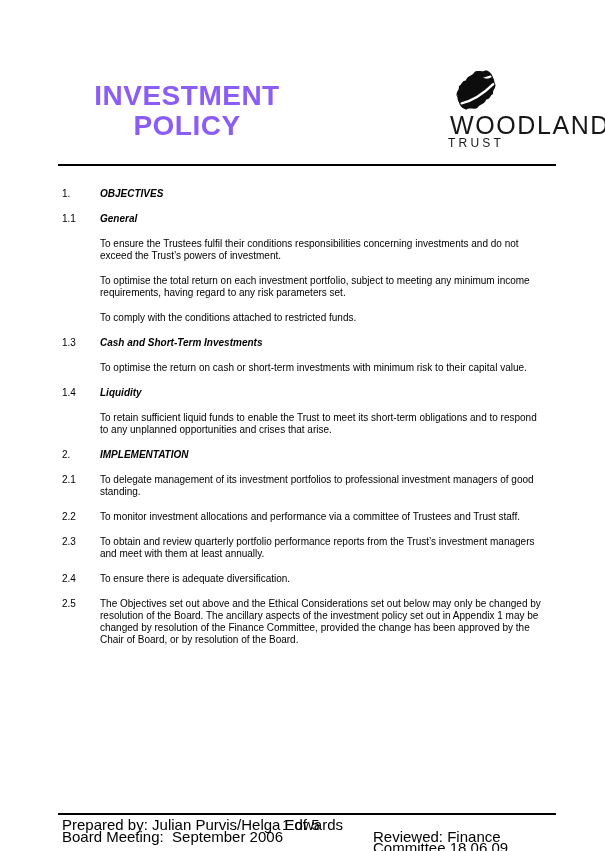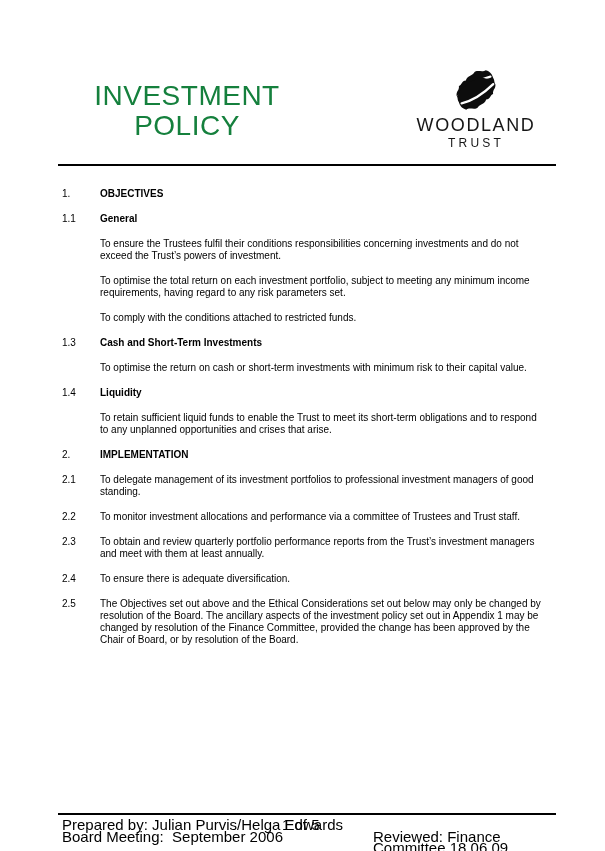--- a/index.html
+++ b/index.html
@@ -9,51 +9,51 @@
     font-family:"Liberation Sans", sans-serif;
     color:#000000;
     position:relative;
     overflow:hidden;
   }
   .page{position:absolute;inset:0;background:#ffffff;}
 
   
   .doc-title{
     position:absolute;left:60px;top:81px;width:254px;
-    text-align:center;font-size:28px;font-weight:400;
-    line-height:30px;letter-spacing:0.5px;color:#15803d;
+    text-align:center;font-size:28px;font-weight:700;
+    line-height:30px;letter-spacing:0.5px;color:#8b5cf6;
   }
   .logo{
     position:absolute;left:408px;top:66px;width:136px;
     text-align:center;color:#161616;
   }
   .logo-emblem{display:block;margin:0 auto;}
   .logo-wordmark{
-    font-size:18px;letter-spacing:1.6px;line-height:20px;
-    margin-top:3px;font-weight:400;white-space:nowrap;
+    font-size:25px;letter-spacing:1.6px;line-height:20px;
+    margin-top:3px;font-weight:400;white-space:nowrap;margin-left:42px;
   }
   .logo-sub{
     font-size:12px;letter-spacing:3.2px;line-height:13px;
     margin-top:2px;font-weight:400;white-space:nowrap;
   }
   .rule{
     position:absolute;left:58px;width:498px;height:1.5px;
     background:#000000;
   }
   .rule-header{top:164px;}
   .rule-footer{top:813px;}
 
   
   .content{
     position:absolute;left:62px;top:188px;width:485px;
     font-size:10px;line-height:12px;
   }
   .row{display:flex;margin-bottom:13px;}
   .num{flex:0 0 38px;width:38px;}
-  .h{font-weight:700;flex:1;}
+  .h{font-weight:700;flex:1;font-style:italic;}
   .txt{flex:1;}
   .para{margin:0 0 13px 38px;}
 
   
   .footer{
     position:absolute;left:62px;top:819px;width:485px;
     font-size:15px;line-height:11.5px;
   }
   .footer-line{position:relative;height:11.5px;}
   .pagenum{position:absolute;left:220px;top:0;}

